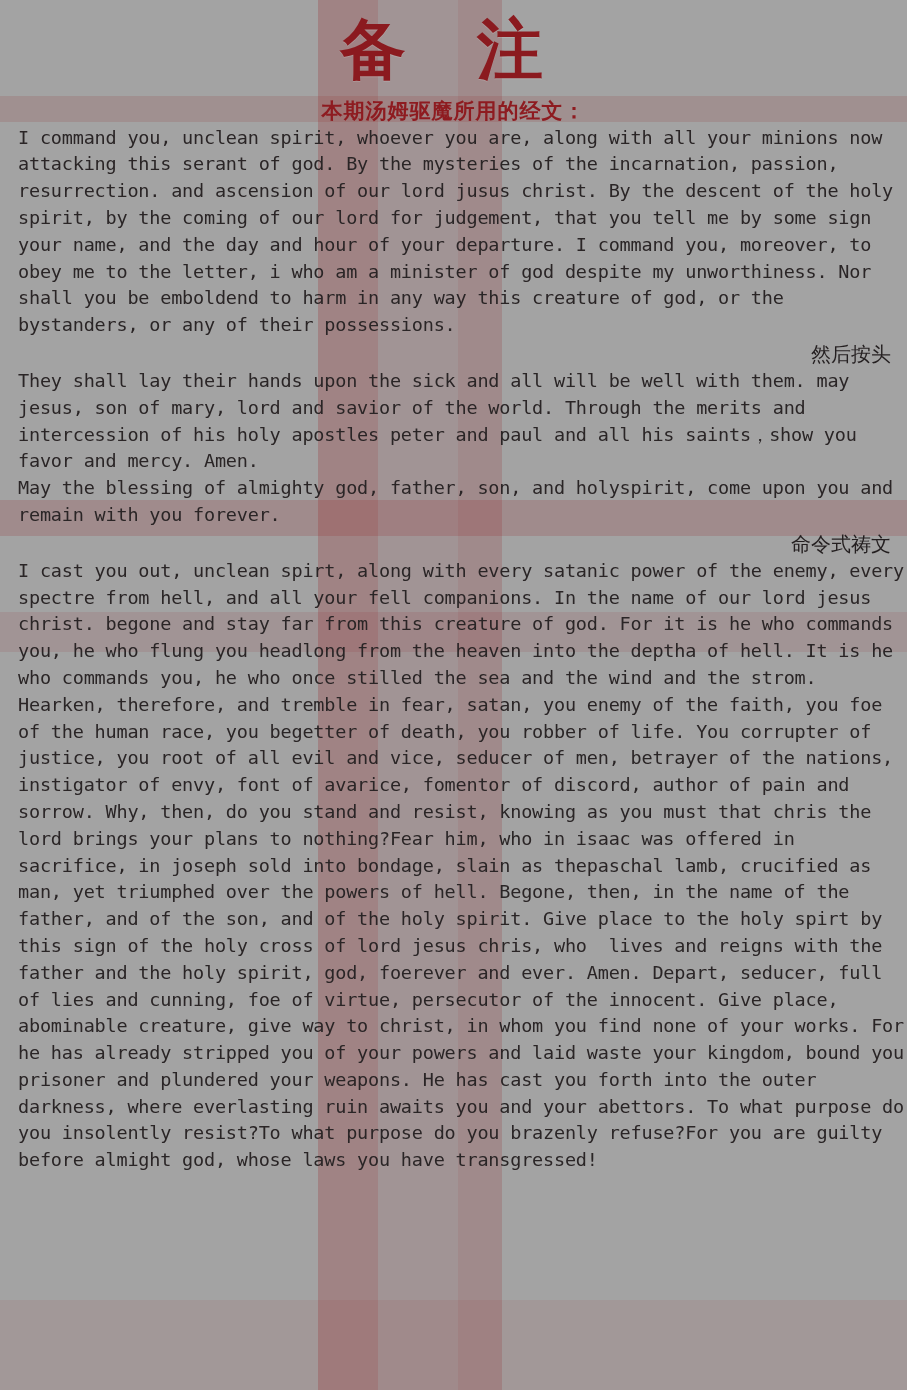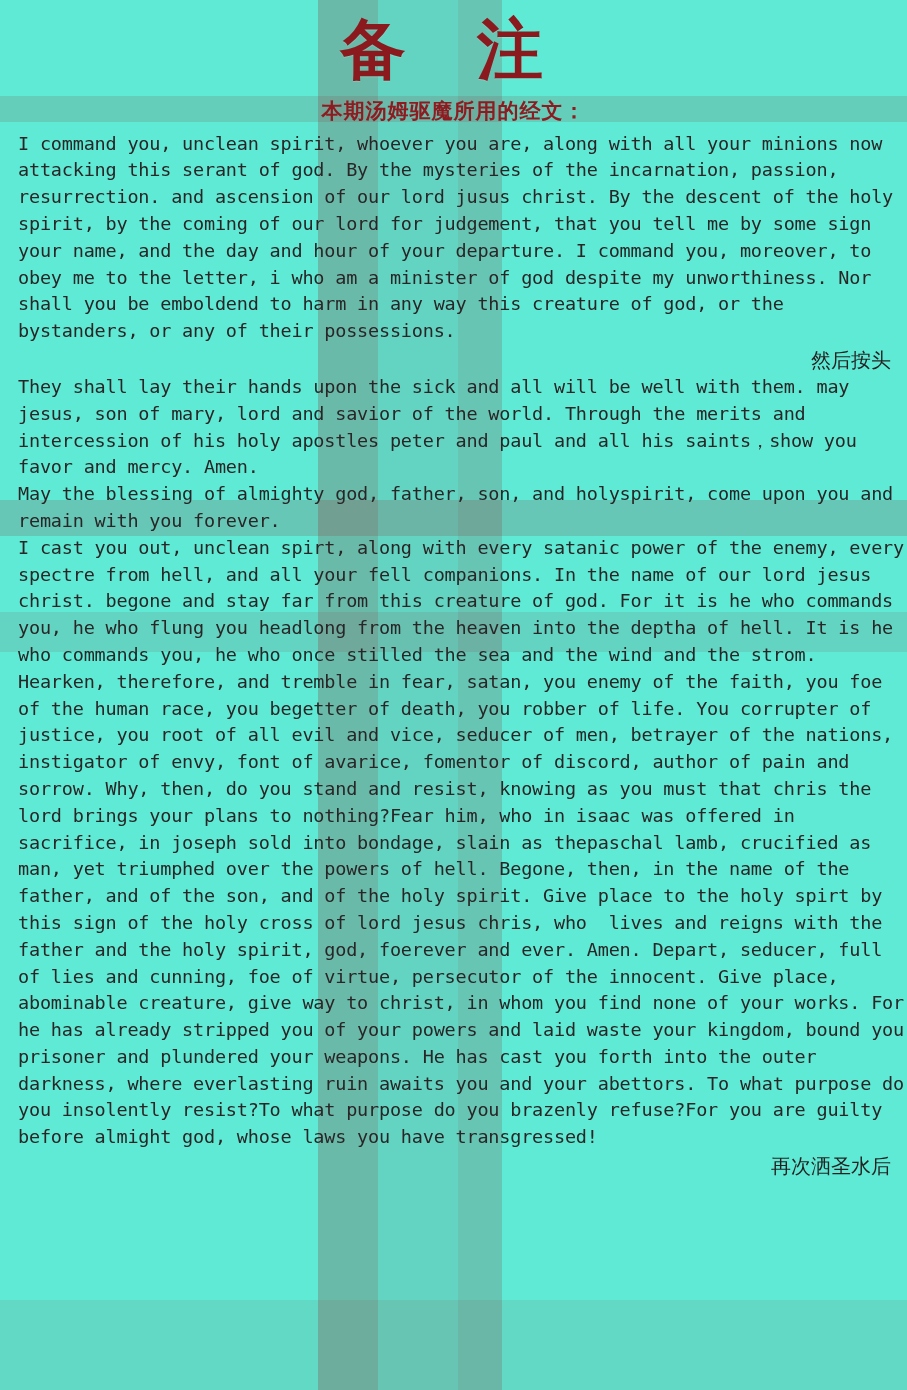--- a/index.html
+++ b/index.html
@@ -12,21 +12,21 @@
     background: #e8716e;
     font-family: "DejaVu Sans Mono", monospace;
     overflow: hidden;
     position: relative;
   }
   #page {
     position: relative;
     width: 907px;
     height: 1390px;
     overflow: hidden;
-    background: #5eead4;
+    background: #a3a3a3;
   }
   
   .band {
     position: absolute;
     pointer-events: none;
   }
   .vband-1 {
     left: 318px; top: 0; width: 60px; height: 1390px;
     background: rgba(150, 20, 25, 0.22);
   }
@@ -69,21 +69,20 @@
     line-height: 1.1;
     text-shadow: 0 1px 0 rgba(255,255,255,0.15);
   }
   .subtitle {
     text-align: center;
     font-family: "DejaVu Sans", sans-serif;
     font-weight: bold;
     font-size: 21px;
     color: #8e1b20;
     margin-top: 10px;
-    margin-bottom: 6px;
     letter-spacing: 1px;
   }
   .body-text {
     font-family: "DejaVu Sans Mono", monospace;
     font-size: 18.5px;
     line-height: 26.8px;
     color: #2a2526;
     padding: 0 0 0 18px;
     white-space: pre-wrap;
     word-wrap: break-word;
@@ -121,20 +120,20 @@
 
     <div class="subtitle">本期汤姆驱魔所用的经文：</div>
 
     <div class="body-text para">I command you, unclean spirit, whoever you are, along with all your minions now attacking this serant of god. By the mysteries of the incarnation, passion, resurrection. and ascension of our lord jusus christ. By the descent of the holy spirit, by the coming of our lord for judgement, that you tell me by some sign your name, and the day and hour of your departure. I command you, moreover, to obey me to the letter, i who am a minister of god despite my unworthiness. Nor shall you be emboldend to harm in any way this creature of god, or the bystanders, or any of their possessions.</div>
 
     <div class="cn-head">然后按头</div>
 
     <div class="body-text para">They shall lay their hands upon the sick and all will be well with them. may jesus, son of mary, lord and savior of the world. Through the merits and intercession of his holy apostles peter and paul and all his saints，show you favor and mercy. Amen.
 May the blessing of almighty god, father, son, and holyspirit, come upon you and remain with you forever.</div>
 
+    <div class="cn-head">命令式祷文</div>
 
     <div class="body-text para">I cast you out, unclean spirt, along with every satanic power of the enemy, every spectre from hell, and all your fell companions. In the name of our lord jesus christ. begone and stay far from this creature of god. For it is he who commands you, he who flung you headlong from the heaven into the deptha of hell. It is he who commands you, he who once stilled the sea and the wind and the strom. Hearken, therefore, and tremble in fear, satan, you enemy of the faith, you foe of the human race, you begetter of death, you robber of life. You corrupter of justice, you root of all evil and vice, seducer of men, betrayer of the nations,  instigator of envy, font of avarice, fomentor of discord, author of pain and sorrow. Why, then, do you stand and resist, knowing as you must that chris the lord brings your plans to nothing?Fear him, who in isaac was offered in sacrifice, in joseph sold into bondage, slain as thepaschal lamb, crucified as man, yet triumphed over the powers of hell. Begone, then, in the name of the father, and of the son, and of the holy spirit. Give place to the holy spirt by this sign of the holy cross of lord jesus chris, who  lives and reigns with the father and the holy spirit, god, foerever and ever. Amen. Depart, seducer, full of lies and cunning, foe of virtue, persecutor of the innocent. Give place, abominable creature, give way to christ, in whom you find none of your works. For he has already stripped you of your powers and laid waste your kingdom, bound you prisoner and plundered your weapons. He has cast you forth into the outer darkness, where everlasting ruin awaits you and your abettors. To what purpose do you insolently resist?To what purpose do you brazenly refuse?For you are guilty before almight god, whose laws you have transgressed!</div>
 
-    <div class="cn-head">再次洒圣水后</div>
 
 
   </div>
 </div>
 
 </body></html>

